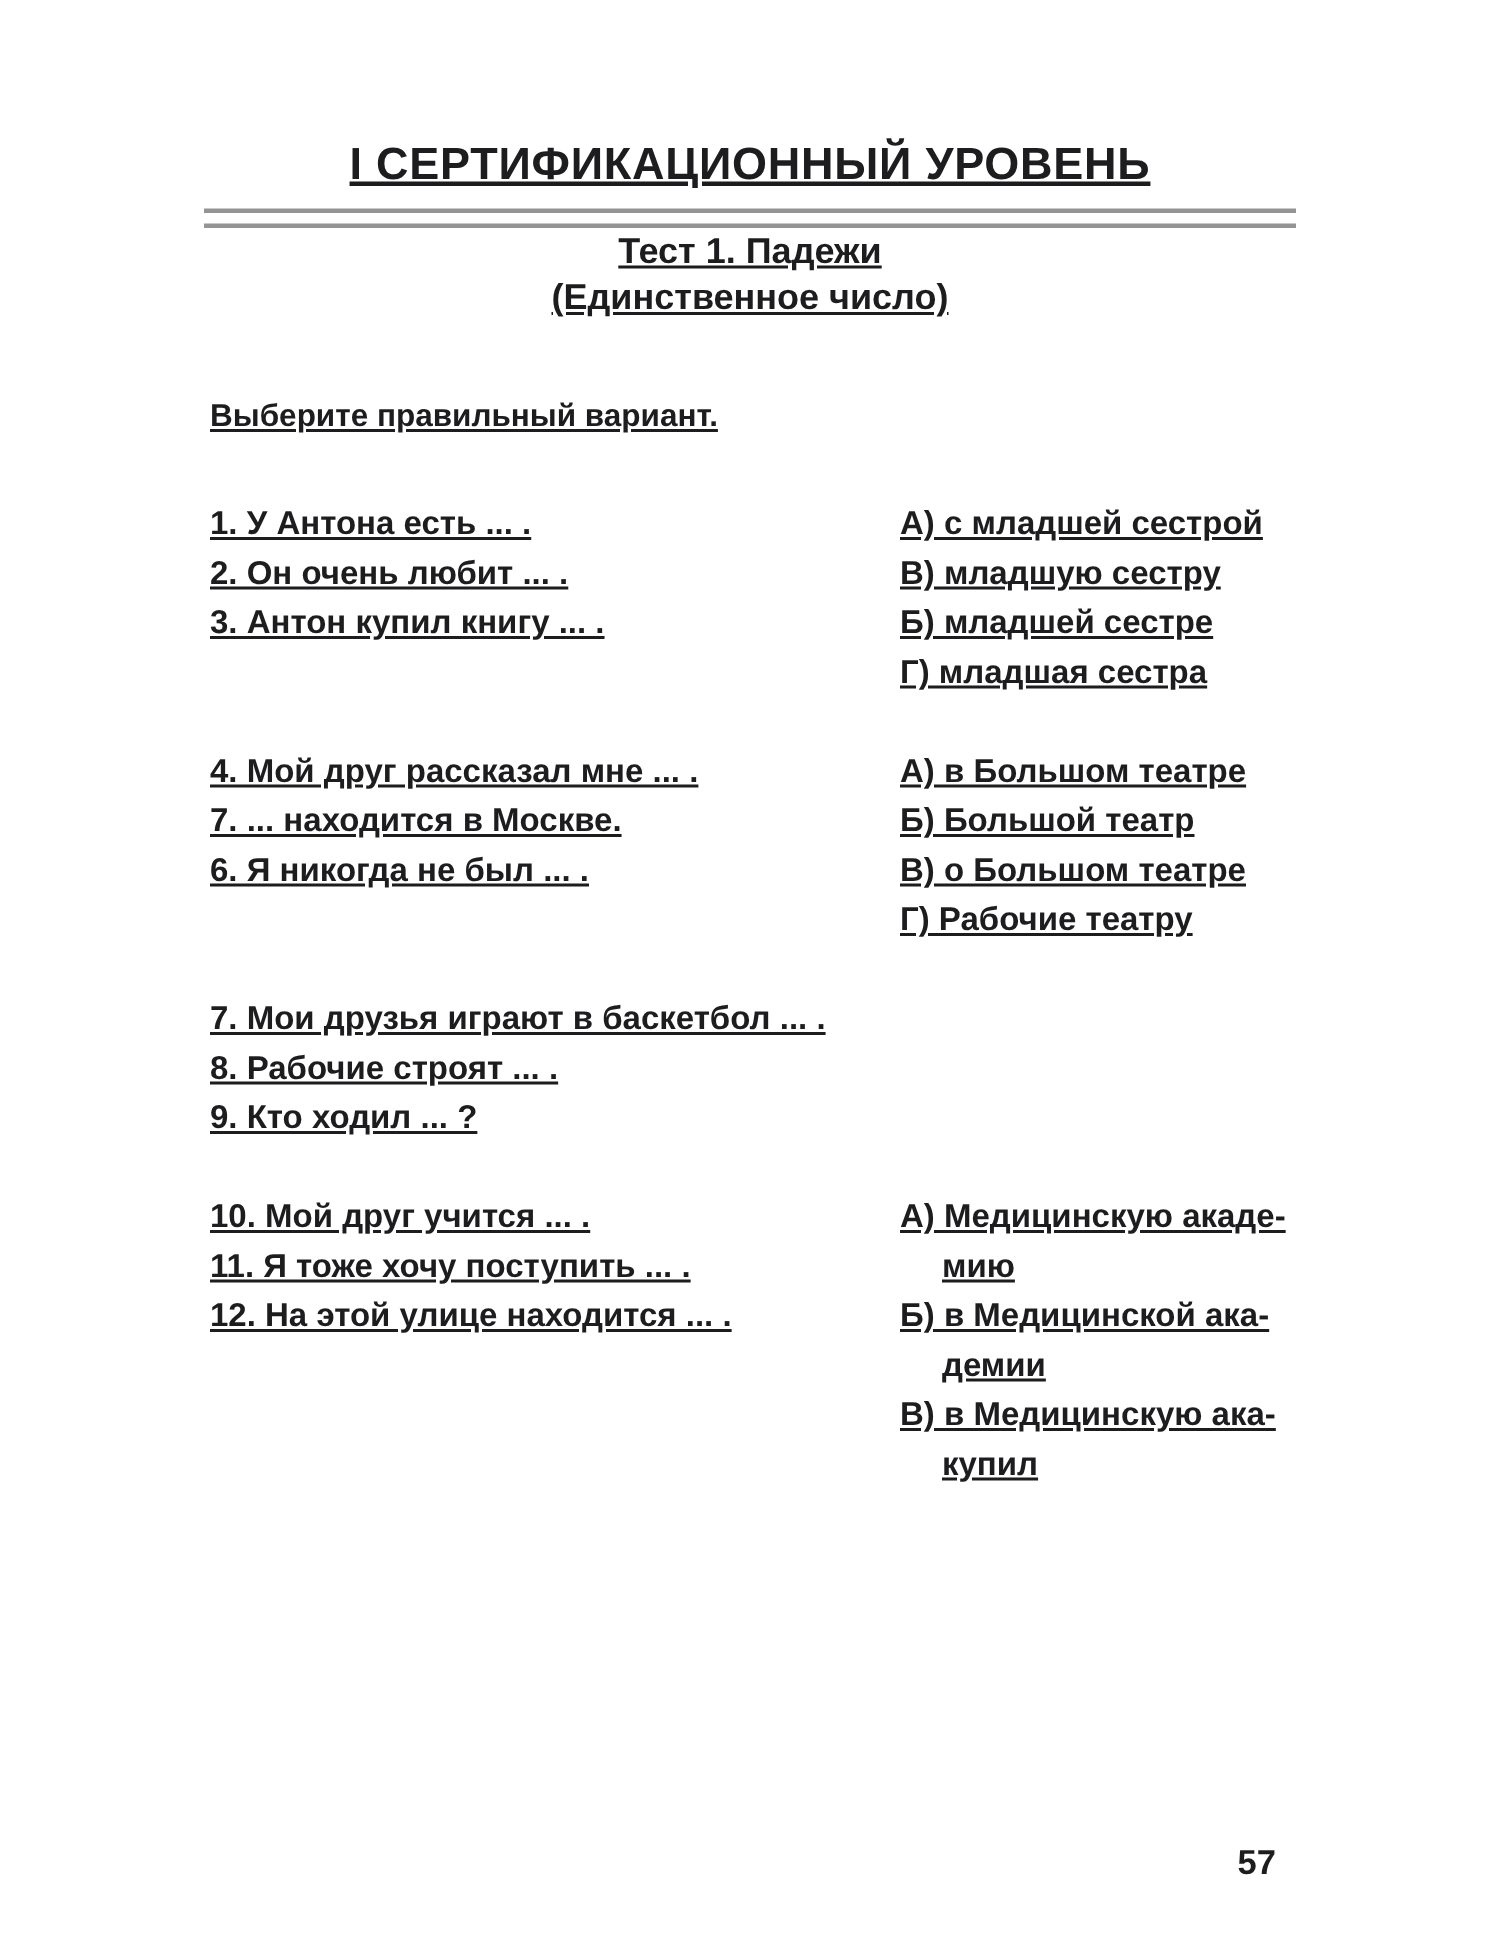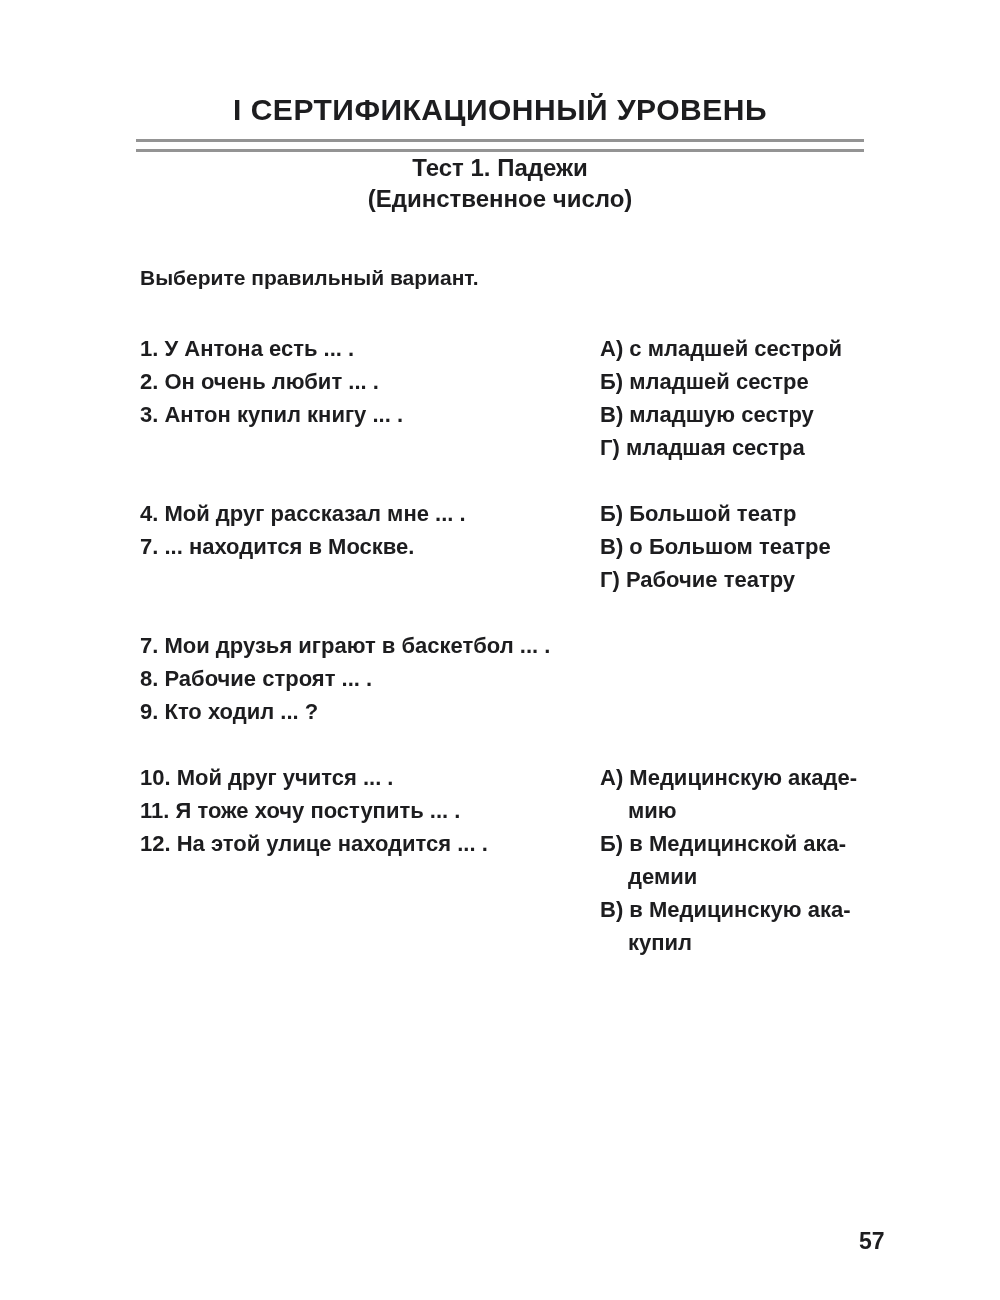--- a/index.html
+++ b/index.html
@@ -13,20 +13,21 @@
     position: relative;
     font-family: "Liberation Sans", sans-serif;
     font-weight: 700;
     color: #1d1d1f;
     overflow: hidden;
   }
   .page {
     position: relative;
     width: 1000px;
     height: 1300px;
+    text-decoration: underline;
   }
   .section-title {
     padding-top: 94px;
     text-align: center;
     font-size: 30px;
     letter-spacing: 0.5px;
     line-height: 32px;
   }
   .heading-rule {
     width: 728px;
@@ -64,21 +65,21 @@
   .q-line, .opt-line {
     line-height: 33px;
   }
   .opt-line {
     white-space: pre-line;
     padding-left: 28px;
     text-indent: -28px;
   }
   .page-number {
     position: absolute;
-    left: 859px;
+    left: 825px;
     top: 1228px;
     font-size: 23px;
   }
 </style>
 </head>
 <body>
 
 <div class="page">
 
   <div class="section-title">I СЕРТИФИКАЦИОННЫЙ УРОВЕНЬ</div>
@@ -95,32 +96,34 @@
   <div class="blocks">
 
     <div class="block">
       <div class="q-col">
         <div class="q-line">1. У Антона есть ... .</div>
         <div class="q-line">2. Он очень любит ... .</div>
         <div class="q-line">3. Антон купил книгу ... .</div>
       </div>
       <div class="opt-col">
         <div class="opt-line">А) с младшей сестрой</div>
+        <div class="opt-line">В) младшую сестру</div>
         <div class="opt-line">Б) младшей сестре</div>
-        <div class="opt-line">В) младшую сестру</div>
         <div class="opt-line">Г) младшая сестра</div>
       </div>
     </div>
 
     <div class="block">
       <div class="q-col">
         <div class="q-line">4. Мой друг рассказал мне ... .</div>
         <div class="q-line">7. ... находится в Москве.</div>
+        <div class="q-line">6. Я никогда не был ... .</div>
       </div>
       <div class="opt-col">
+        <div class="opt-line">А) в Большом театре</div>
         <div class="opt-line">Б) Большой театр</div>
         <div class="opt-line">В) о Большом театре</div>
         <div class="opt-line">Г) Рабочие театру</div>
       </div>
     </div>
 
     <div class="block">
       <div class="q-col">
         <div class="q-line">7. Мои друзья играют в баскетбол ... .</div>
         <div class="q-line">8. Рабочие строят ... .</div>

